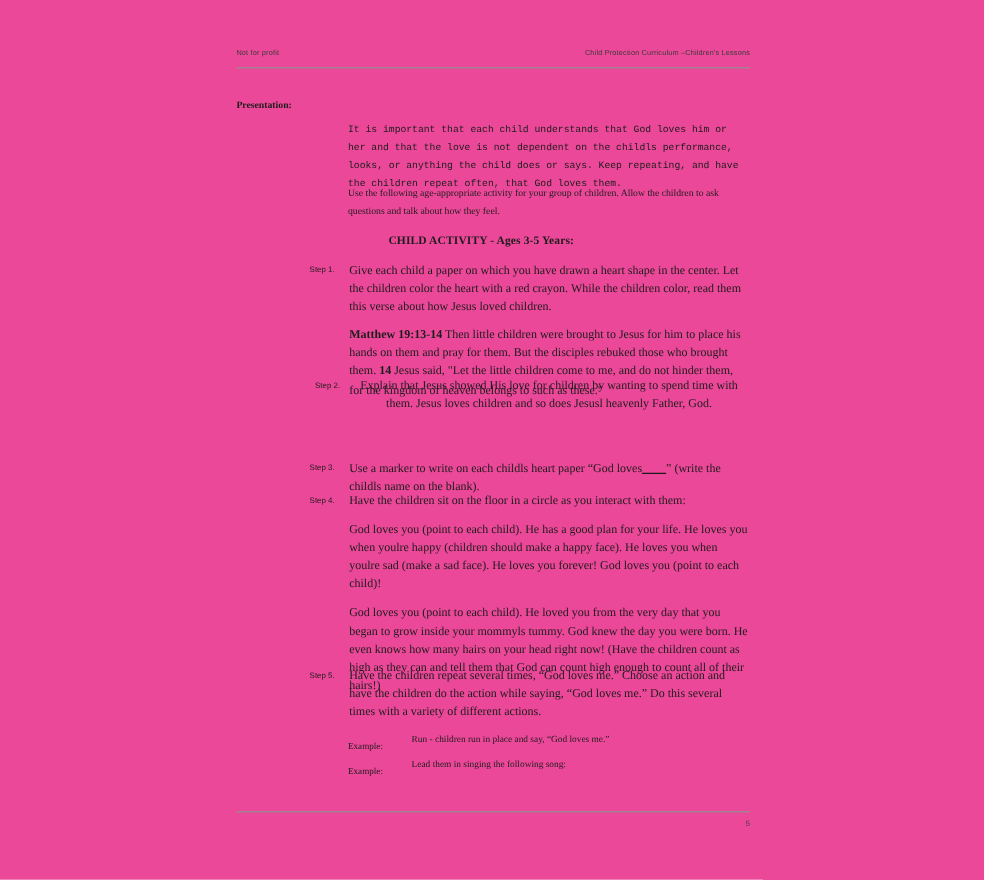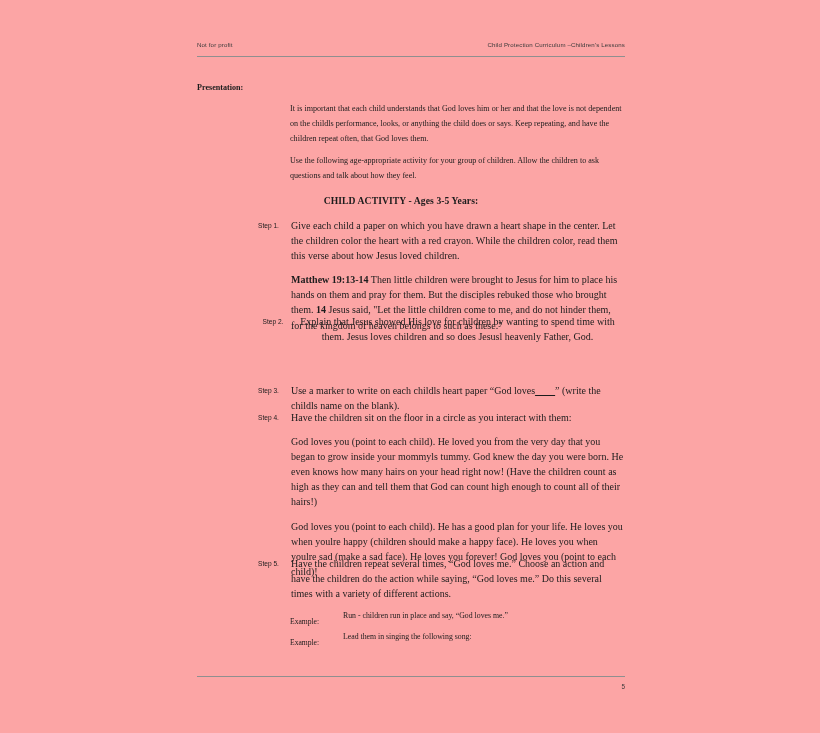--- a/index.html
+++ b/index.html
@@ -11,21 +11,21 @@
     width: 820px;
     height: 733px;
     font-family: "Liberation Serif", serif;
     color: #1c1c1c;
     overflow: hidden;
   }
   .page {
     position: relative;
     width: 820px;
     height: 733px;
-    background: #fca5a5;
+    background: #ec4899;
   }
   .content {
     position: absolute;
     left: 197px;
     top: 0;
     width: 428px;
     height: 733px;
   }
 
   
@@ -152,21 +152,21 @@
   <div class="content">
 
     <div class="runhead">
       <span>Not for profit</span>
       <span>Child Protection Curriculum –Children's Lessons</span>
     </div>
     <div class="runhead-rule"></div>
 
     <div class="body-block lbl-bold" style="top:80px; left:0; width:140px;">Presentation:</div>
 
-    <div class="body-block" style="top:101px; left:93px; width:333px;">It is important that each child understands that God loves him or her and that the love is not dependent on the childls performance, looks, or anything the child does or says. Keep repeating, and have the children repeat often, that God loves them.</div>
+    <div class="body-block" style="top:101px; left:93px; width:333px;font-family:Liberation Mono, monospace;">It is important that each child understands that God loves him or her and that the love is not dependent on the childls performance, looks, or anything the child does or says. Keep repeating, and have the children repeat often, that God loves them.</div>
 
     <div class="body-block" style="top:153px; left:93px; width:333px;">Use the following age-appropriate activity for your group of children. Allow the children to ask questions and talk about how they feel.</div>
 
     <div class="section-head" style="top:194px; left:34px; width:340px;">CHILD ACTIVITY - Ages 3-5 Years:</div>
 
     <div class="step-row" style="top:218px; left:61px;">
       <div class="step-label">Step 1.</div>
       <div class="step-text">
         <p>Give each child a paper on which you have drawn a heart shape in the center. Let the children color the heart with a red crayon. While the children color, read them this verse about how Jesus loved children.</p>
         <p><span class="lbl-bold">Matthew 19:13-14</span><span>  Then little children were brought to Jesus for him to place his hands on them and pray for them. But the disciples rebuked those who brought them. </span><span class="lbl-bold">14</span><span> Jesus said, "Let the little children come to me, and do not hinder them, for the kingdom of heaven belongs to such as these."</span></p>
@@ -184,22 +184,22 @@
       <div class="step-label">Step 3.</div>
       <div class="step-text">
         <p><span>Use a marker to write on each childls heart paper “God loves</span><span class="blank">____</span><span>” (write the childls name on the blank).</span></p>
       </div>
     </div>
 
     <div class="step-row" style="top:410px; left:61px;">
       <div class="step-label">Step 4.</div>
       <div class="step-text">
         <p>Have the children sit on the floor in a circle as you interact with them:</p>
+        <p>God loves you (point to each child). He has a good plan for your life. He loves you when youlre happy (children should make a happy face). He loves you when youlre sad (make a sad face). He loves you forever! God loves you (point to each child)!</p>
         <p>God loves you (point to each child). He loved you from the very day that you began to grow inside your mommyls tummy. God knew the day you were born. He even knows how many hairs on your head right now! (Have the children count as high as they can and tell them that God can count high enough to count all of their hairs!)</p>
-        <p>God loves you (point to each child). He has a good plan for your life. He loves you when youlre happy (children should make a happy face). He loves you when youlre sad (make a sad face). He loves you forever! God loves you (point to each child)!</p>
       </div>
     </div>
 
     <div class="step-row" style="top:556px; left:61px;">
       <div class="step-label">Step 5.</div>
       <div class="step-text">
         <p>Have the children repeat several times, “God loves me.” Choose an action and have the children do the action while saying, “God loves me.” Do this several times with a variety of different actions.</p>
       </div>
     </div>
 

